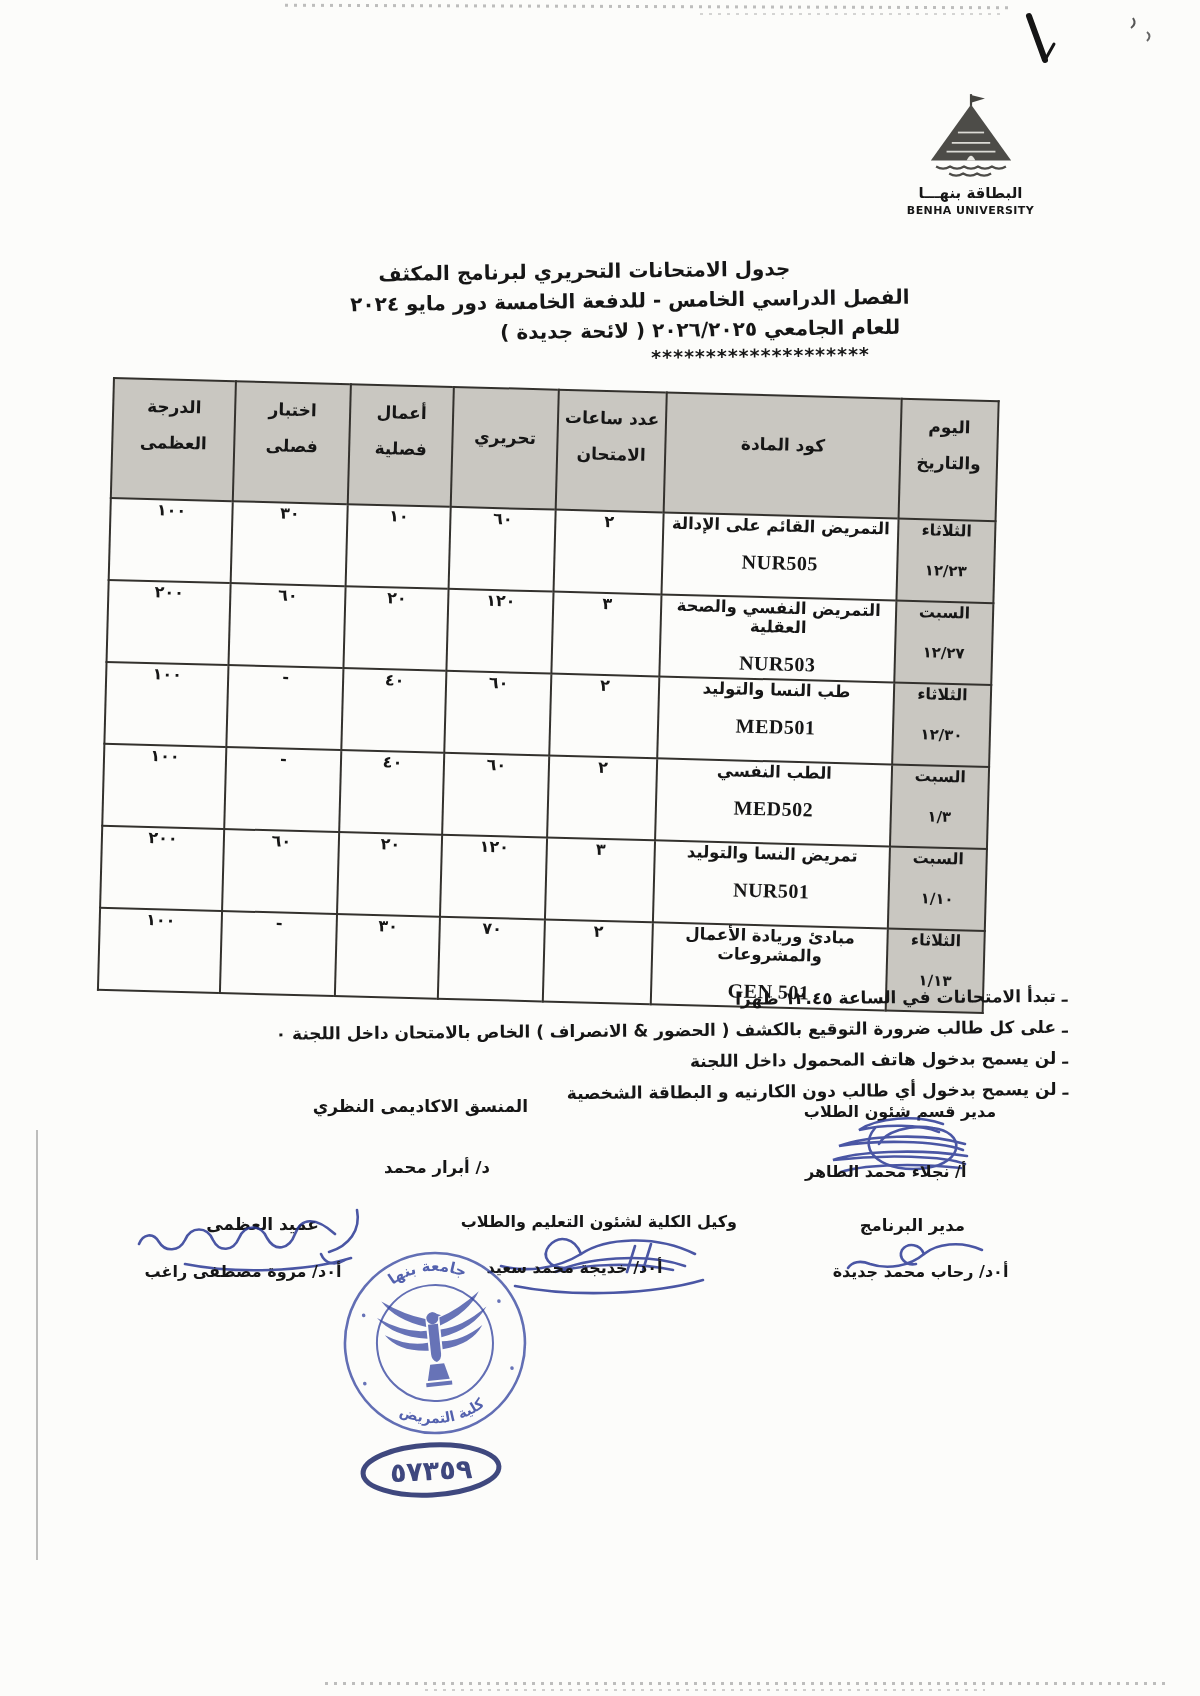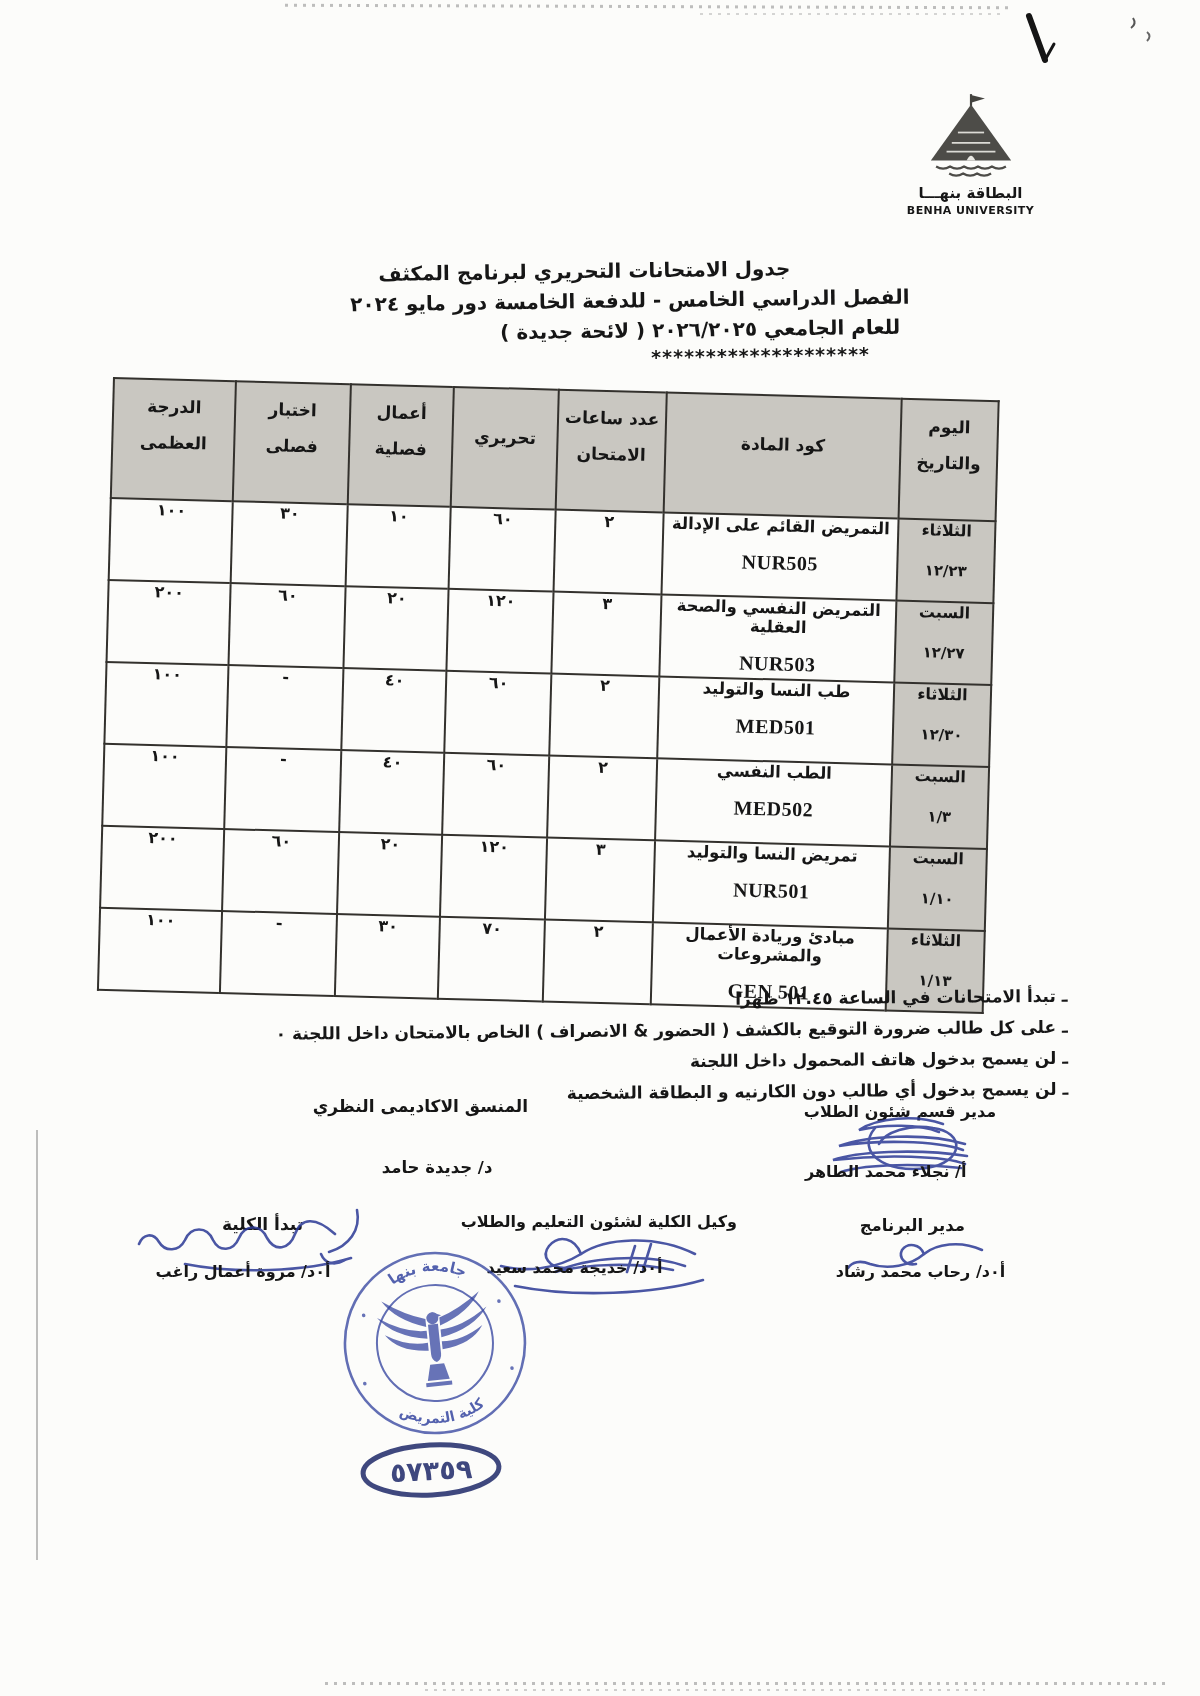--- a/index.html
+++ b/index.html
@@ -260,32 +260,32 @@
       <path d="M128 16 C100 6 62 10 44 22 C70 16 104 16 124 24"></path>
       <path d="M150 36 C110 24 50 28 24 38 C60 32 120 32 148 42"></path>
       <path d="M152 48 C100 40 40 44 18 52 C70 46 130 48 150 56"></path>
       <path d="M146 60 C90 54 44 58 26 64"></path>
       <path d="M60 20 C40 44 70 66 112 60 C150 54 150 24 118 20 C94 16 70 24 64 36"></path>
     </g>
   </svg>
   <div class="sig-text sa-name">أ/ نجلاء محمد الطاهر</div>
 
   <div class="sig-text coord-title">المنسق الاكاديمى النظري</div>
-  <div class="sig-text coord-name">د/ جديدة حامد</div>
-
-  <div class="sig-text dean-title">تبدأ الكلية</div>
+  <div class="sig-text coord-name">د/ أبرار محمد</div>
+
+  <div class="sig-text dean-title">عميد العظمى</div>
   <svg class="sig-svg sig-dean" width="245" height="95">
     <g stroke="#2c3a96" stroke-width="2.6" fill="none" stroke-linecap="round" opacity=".85">
       <path d="M232 16 C236 36 224 52 204 58"></path>
       <path d="M210 40 C190 22 176 24 170 40 C164 56 150 58 142 44 C136 30 120 30 114 44 C108 58 94 58 88 46 C82 32 66 32 60 46 C54 58 40 58 34 48 C28 38 18 40 14 50"></path>
       <path d="M60 70 C110 80 180 78 226 64"></path>
       <path d="M196 60 C200 70 210 72 220 66"></path>
     </g>
   </svg>
-  <div class="sig-text dean-name">أ٠د/ مروة أعمال راغب</div>
+  <div class="sig-text dean-name">أ٠د/ مروة مصطفى راغب</div>
 
   <div class="sig-text vice-title">وكيل الكلية لشئون التعليم والطلاب</div>
   <svg class="sig-svg sig-vice" width="235" height="85">
     <g stroke="#2c3a96" stroke-width="2.6" fill="none" stroke-linecap="round" opacity=".85">
       <path d="M210 30 C170 10 120 14 96 30 C70 46 40 48 16 42"></path>
       <path d="M200 42 C160 28 100 34 70 48 C100 40 150 38 188 46"></path>
       <path d="M96 30 C90 14 74 10 64 22 C56 32 64 44 80 44"></path>
       <path d="M30 62 C90 74 170 70 218 56"></path>
       <path d="M150 22 L142 48"></path>
       <path d="M166 20 L158 46"></path>
@@ -293,21 +293,21 @@
   </svg>
   <div class="sig-text vice-name">أ٠د/ خديجة محمد سعيد</div>
 
   <div class="sig-text prog-title">مدير البرنامج</div>
   <svg class="sig-svg sig-prog" width="150" height="45">
     <g stroke="#2c3a96" stroke-width="2.6" fill="none" stroke-linecap="round" opacity=".85">
       <path d="M142 14 C120 4 96 8 84 18 C70 30 48 34 30 28 C20 24 12 26 8 32"></path>
       <path d="M84 18 C80 8 68 6 62 14 C58 22 66 30 76 28"></path>
     </g>
   </svg>
-  <div class="sig-text prog-name">أ٠د/ رحاب محمد رشاد</div>
+  <div class="sig-text prog-name">أ٠د/ رحاب محمد جديدة</div>
 
   <svg class="stamp-round" width="195" height="195" viewBox="0 0 195 195">
     <g stroke="#3646a0" fill="none" opacity=".78">
       <circle cx="97" cy="97" r="90" stroke-width="2.6"></circle>
       <circle cx="97" cy="97" r="58" stroke-width="2"></circle>
     </g>
     <defs>
       <path id="arcTop" d="M25,97 A72,72 0 0 1 169,97"></path>
       <path id="arcBottom" d="M17,97 A80,80 0 0 0 177,97"></path>
     </defs>

